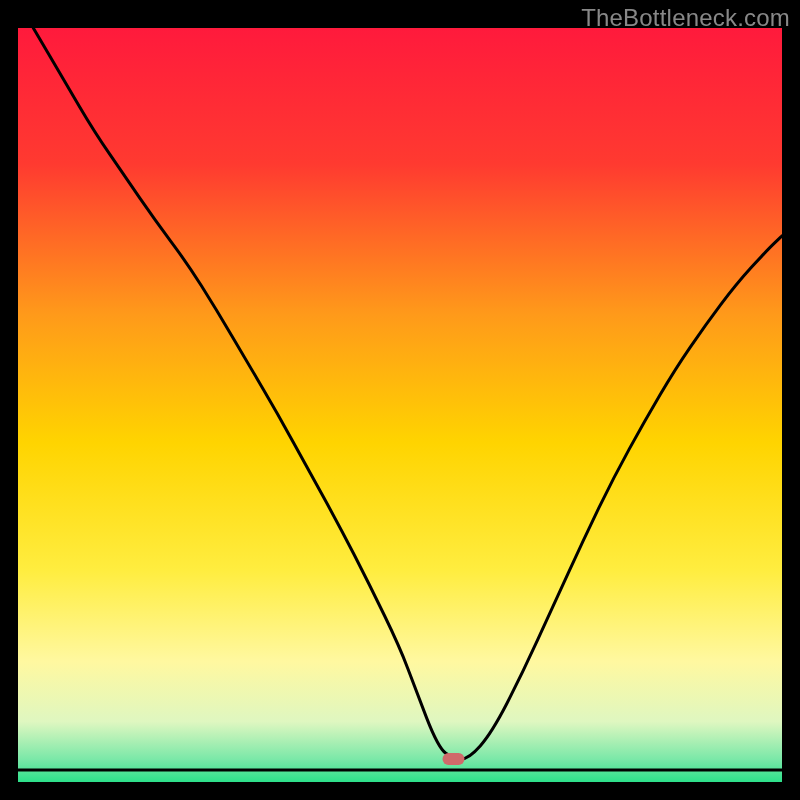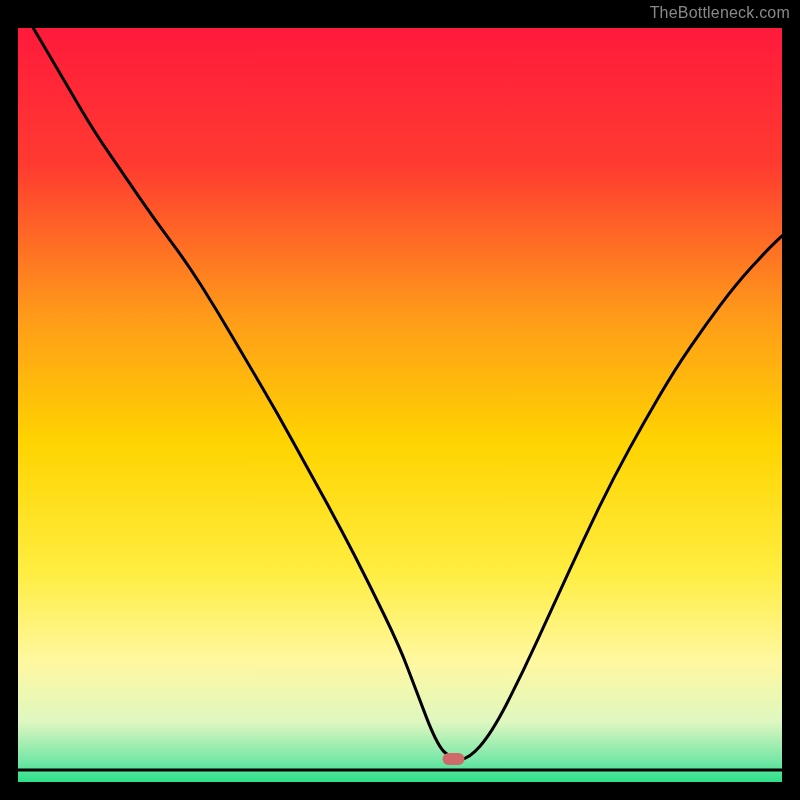--- a/index.html
+++ b/index.html
@@ -15,21 +15,21 @@
     position: relative;
     width: 800px;
     height: 800px;
     background: #000;
   }
   .watermark {
     position: absolute;
     top: 4px;
     right: 10px;
     color: #888;
-    font-size: 16px;
+    font-size: 24px;
     font-weight: 500;
     letter-spacing: 0.2px;
     z-index: 50;
   }
   .plot-outer {
     position: absolute;
     left: 18px;
     top: 28px;
     width: 764px;
     height: 754px;

